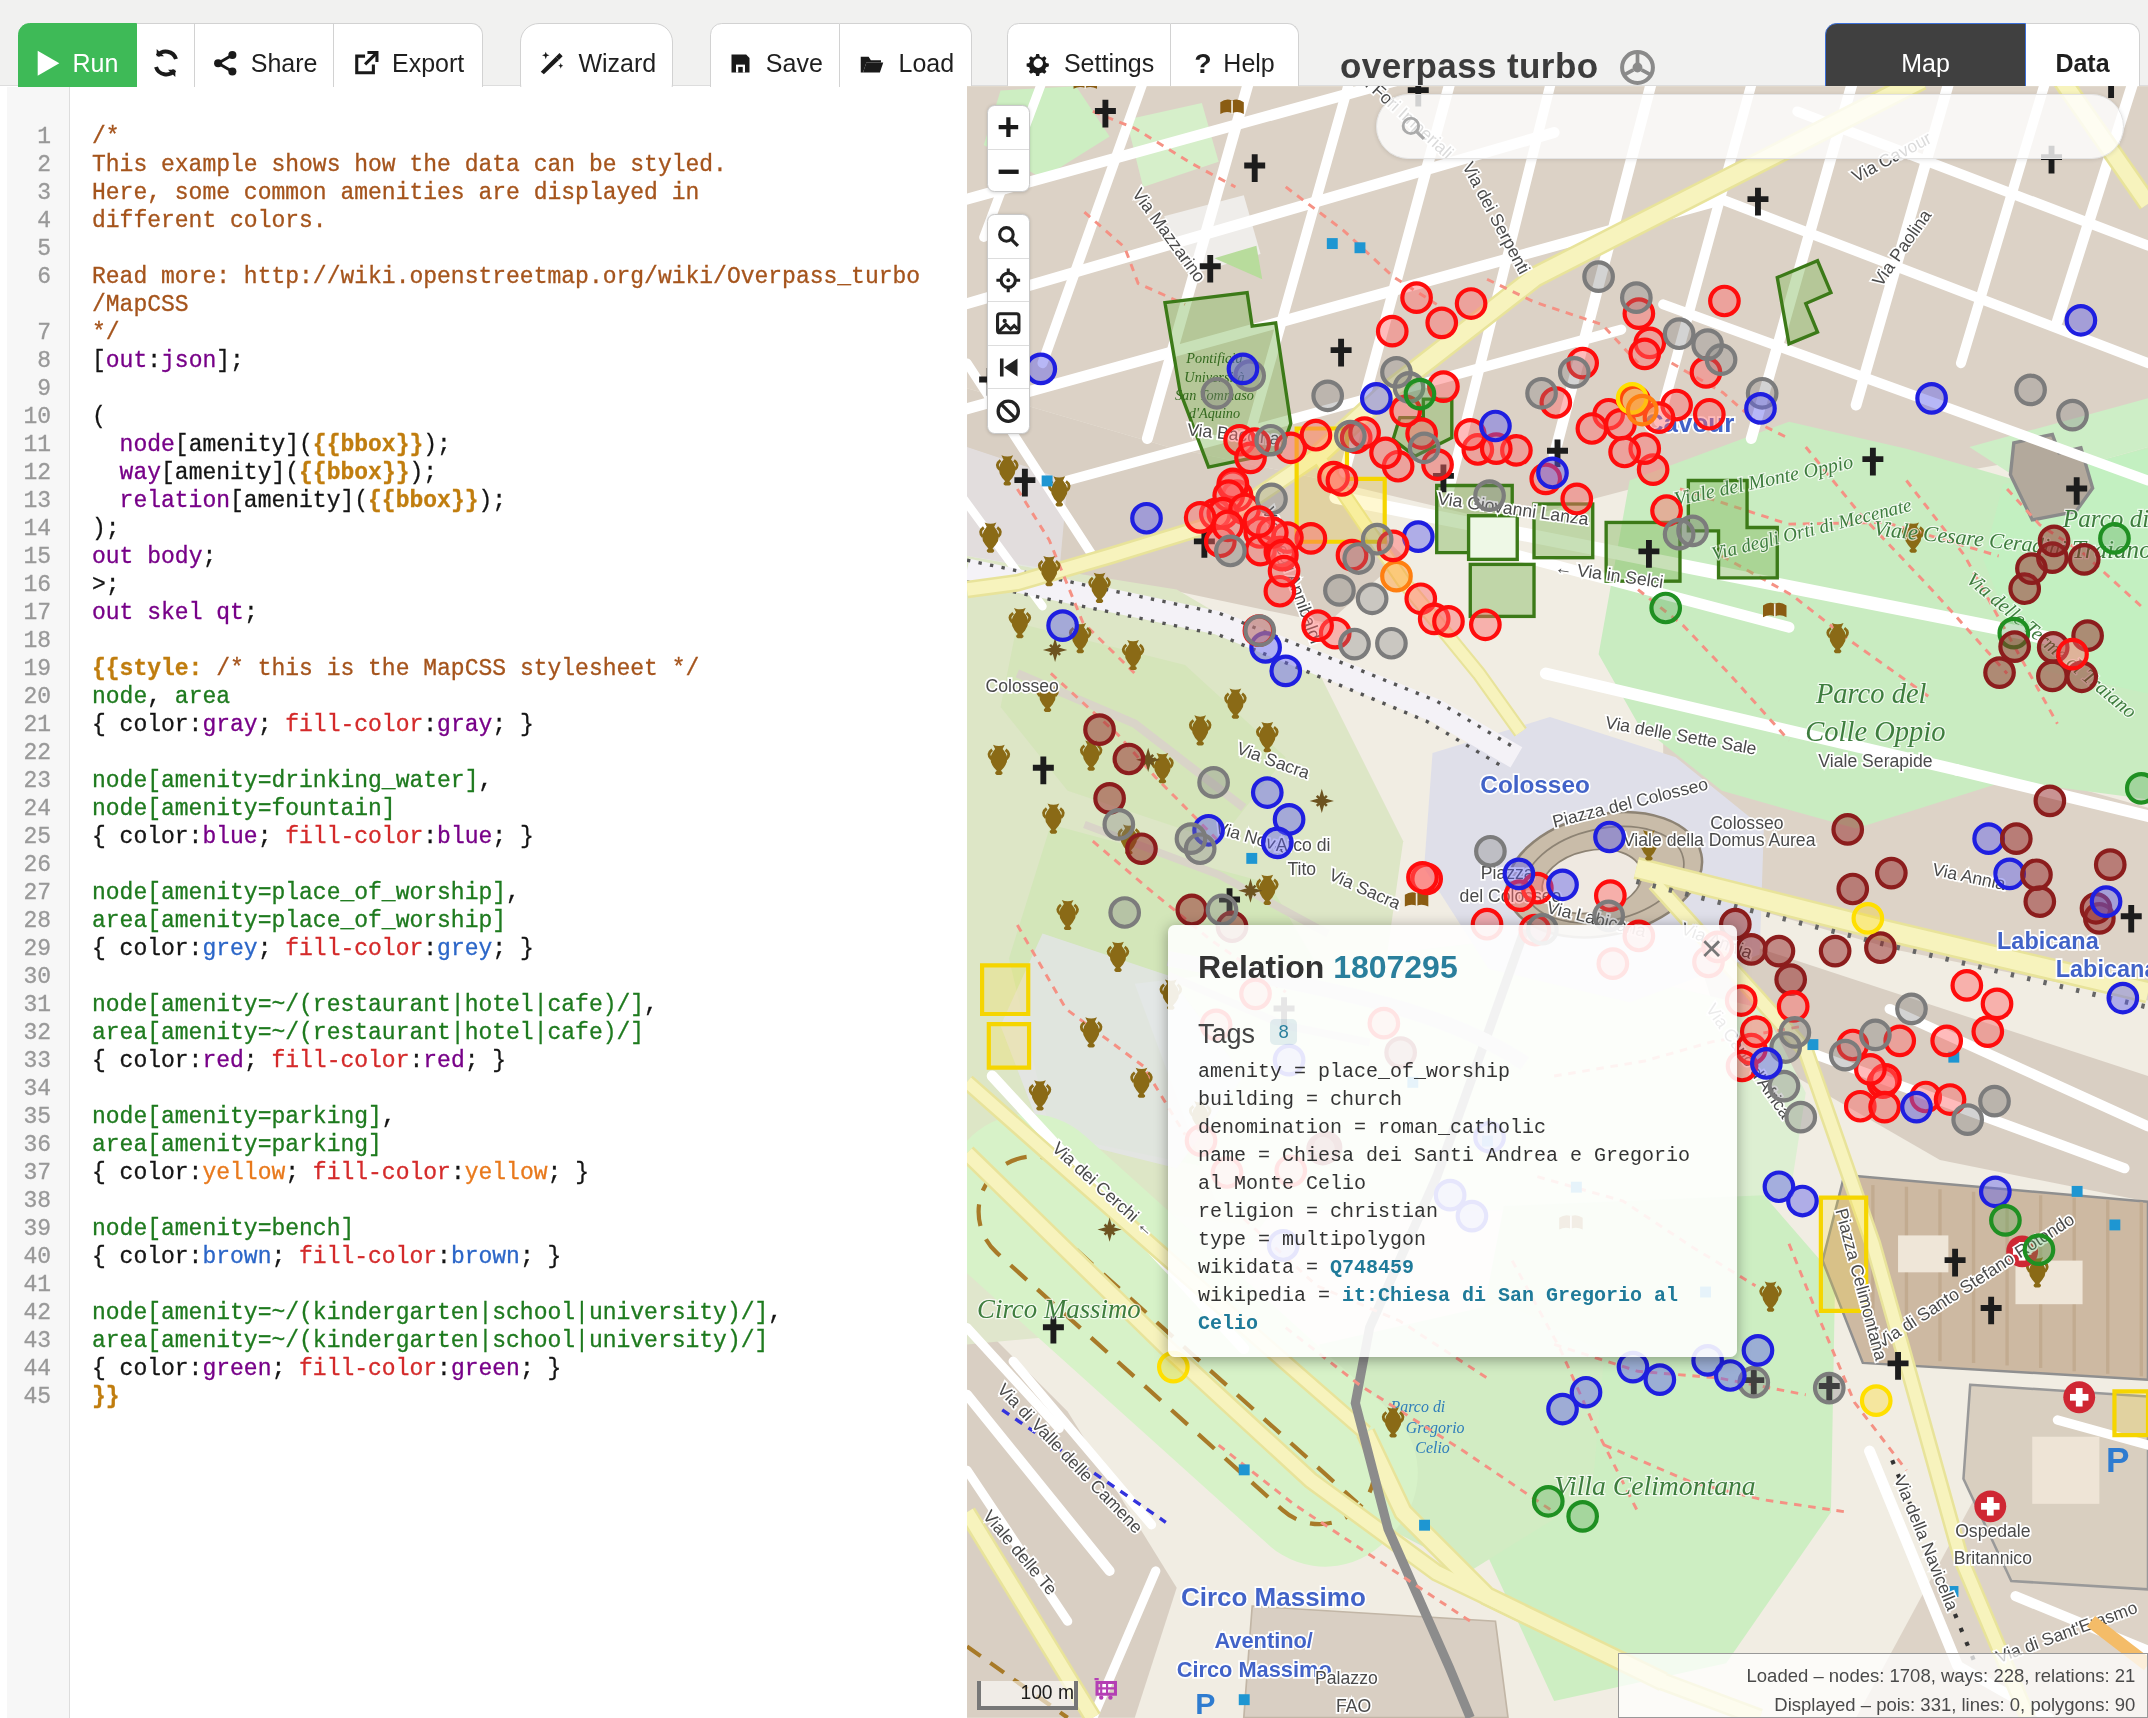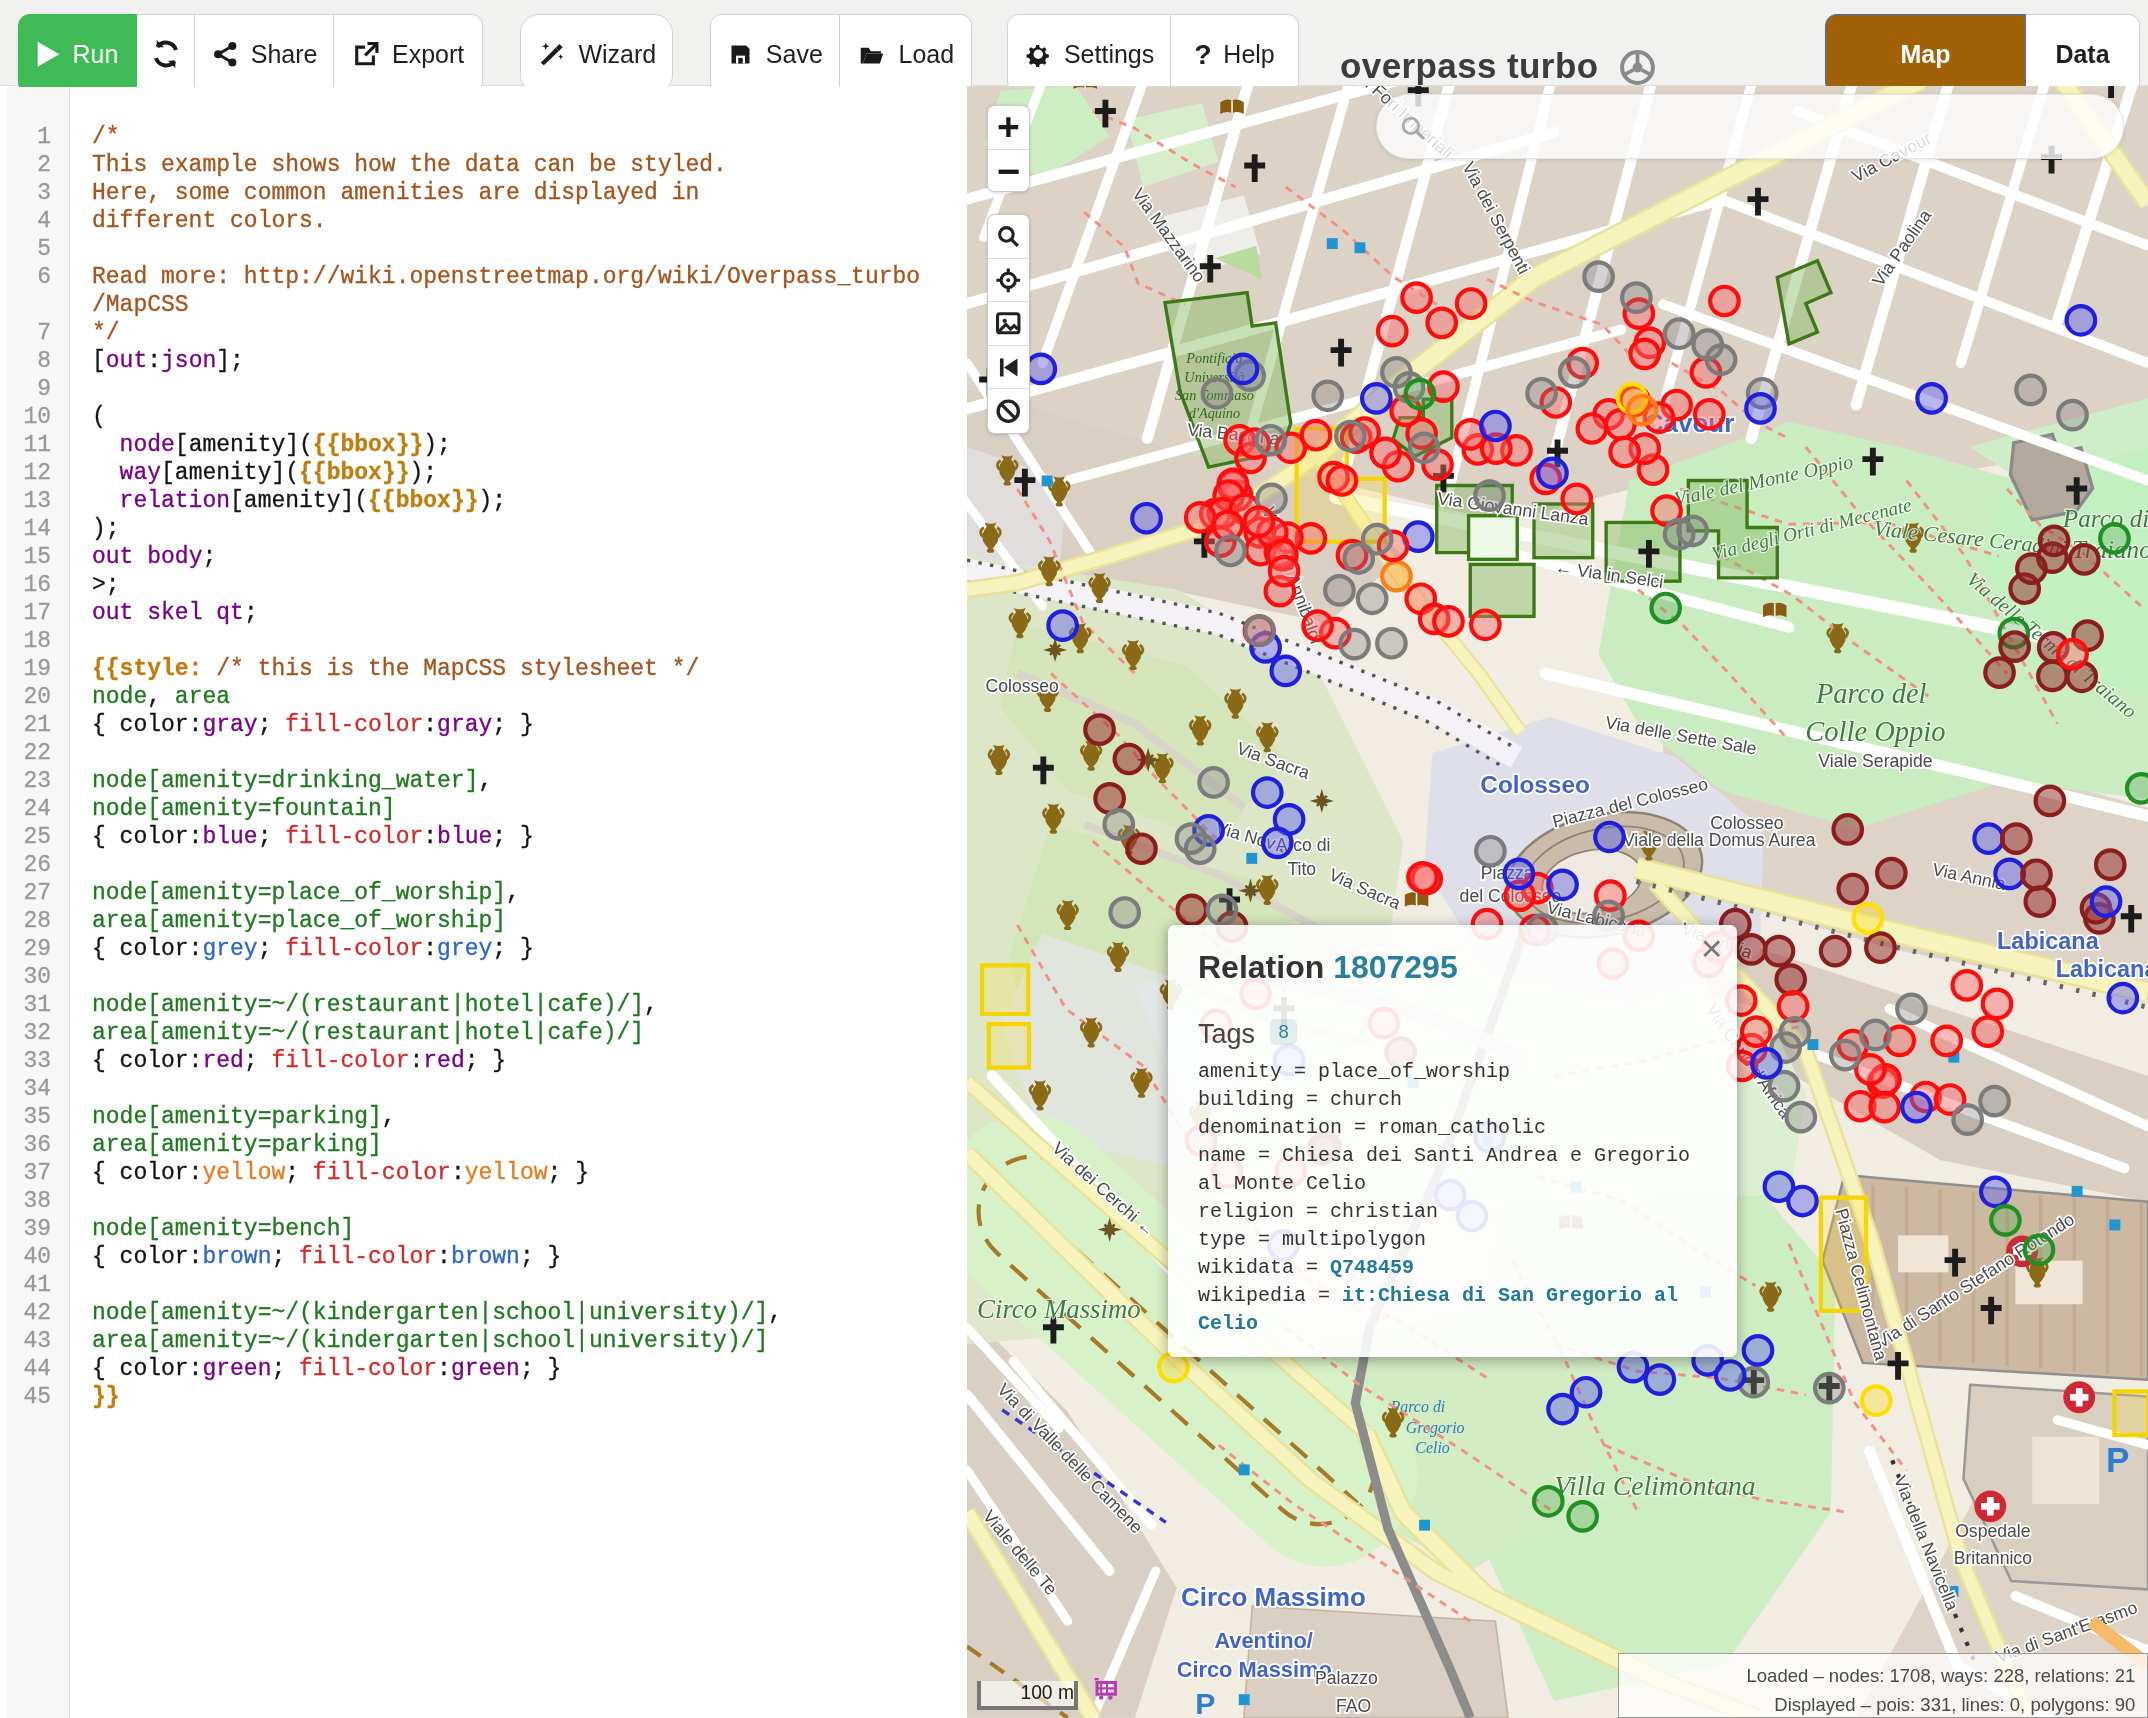--- a/index.html
+++ b/index.html
@@ -1,16 +1,16 @@
 <!DOCTYPE html>
 <html style="font-size:13.4px"><head><meta charset="utf-8"><style>
 *{margin:0;padding:0;box-sizing:border-box}
 body{width:2148px;height:1718px;overflow:hidden;font-family:"Liberation Sans",sans-serif;background:#fff;position:relative}
 #toolbar{position:absolute;left:0;top:0;width:2148px;height:86px;background:#f1f1f0;border-bottom:0.8px solid #ddd}
-.btn{position:absolute;top:14px;height:80px;background:#fff;border:1.7px solid #d2d2d2;display:flex;align-items:center;justify-content:center;font-size:25px;color:#1f1f1f;gap:11.7px;font-weight:400}
+.btn{position:absolute;top:23px;height:80px;background:#fff;border:1.7px solid #d2d2d2;display:flex;align-items:center;justify-content:center;font-size:25px;color:#1f1f1f;gap:11.7px;font-weight:400}
 .btn svg{flex:none}
 #run{background:#3eba57;border-color:#3eba57;color:#fff;border-radius:11.7px 0 0 11.7px}
 #title{position:absolute;left:1340px;top:0;height:86px;display:flex;align-items:flex-end;font-size:35px;font-weight:700;color:#3c3c3c;letter-spacing:0.4px}
 #editor{position:absolute;left:0;top:87px;width:967px;height:1631px;background:#fff}
 #gutter{position:absolute;left:6.7px;top:0;width:63px;height:1631px;background:#f7f7f7;border-right:0.8px solid #ddd}
 #gutter pre{font-family:"Liberation Mono",monospace;font-size:23px;line-height:28px;color:#999;text-align:right;padding:36px 17.6px 0 0;-webkit-text-stroke:0.3px}
 #code{position:absolute;left:70px;top:0;right:0;bottom:0}
 #code pre{font-family:"Liberation Mono",monospace;font-size:23px;line-height:28px;color:#141414;padding:36px 0 0 22px;-webkit-text-stroke:0.3px}
 .cm{color:#a5541c}.mu{color:#c07d0e;font-weight:700}.yv{color:#e8791c}.kw{color:#770088}.gr{color:#1e7a1e}.at{color:#2b66c8}.fc{color:#d42a2a}
 #map{position:absolute;left:967px;top:86px;width:1181px;height:1632px;background:#f1ede3;overflow:hidden}
@@ -86,21 +86,21 @@
  <div class="btn" style="left:1007px;width:164px;border-radius:11.7px 0 0 11.7px"><svg width="28.5" height="28.5" viewBox="0 0 24 24">
         <path d="M12 8a4 4 0 1 0 0 8 4 4 0 0 0 0-8zm9 5.5-.2 1.2-2.3.6a7 7 0 0 1-.8 1.9l1.2 2-1.7 1.7-2-1.2a7 7 0 0 1-1.9.8l-.6 2.3h-2.4l-.6-2.3a7 7 0 0 1-1.9-.8l-2 1.2-1.7-1.7 1.2-2a7 7 0 0 1-.8-1.9l-2.3-.6v-2.4l2.3-.6a7 7 0 0 1 .8-1.9l-1.2-2 1.7-1.7 2 1.2a7 7 0 0 1 1.9-.8l.6-2.3h2.4l.6 2.3a7 7 0 0 1 1.9.8l2-1.2 1.7 1.7-1.2 2a7 7 0 0 1 .8 1.9l2.3.6z" fill="#1a1a1a"></path>
         <circle cx="12" cy="12" r="3" fill="#fff"></circle>
       </svg>Settings</div>
  <div class="btn" style="left:1171px;width:128px;border-left:none;border-radius:0 11.7px 11.7px 0"><span style="font-weight:700;font-size:28.5px">?</span>Help</div>
  <div id="title">overpass turbo&nbsp;&nbsp;<svg width="37" height="37" viewBox="0 0 24 24">
         <circle cx="12" cy="12" r="10" fill="none" stroke="#8a8a8a" stroke-width="2.6"></circle>
         <circle cx="12" cy="12" r="3.2" fill="#8a8a8a"></circle>
         <path d="M12 9V2M9.3 13.5 3 17M14.7 13.5 21 17" stroke="#8a8a8a" stroke-width="2.4"></path>
       </svg></div>
- <div class="btn" style="left:1825px;width:201px;background:#a16207;border-color:#3b6fd9;color:#fff;border-radius:11.7px 0 0 11.7px;font-weight:700">Map</div>
+ <div class="btn" style="left:1825px;width:201px;background:#404040;border-color:#3b6fd9;color:#fff;border-radius:11.7px 0 0 11.7px;font-weight:400">Map</div>
  <div class="btn" style="left:2026px;width:114px;border-left:none;border-radius:0 11.7px 11.7px 0;font-weight:700">Data</div>
 </div>
 <div id="resize" style="position:absolute;left:940px;top:1660px;width:18.5px;height:18.5px;background:repeating-linear-gradient(135deg,transparent,transparent 3.4px,#999 3.4px,#999 5px)"></div>
 <div id="editor">
     <div id="gutter">
       <pre>1
 2
 3
 4
 5

